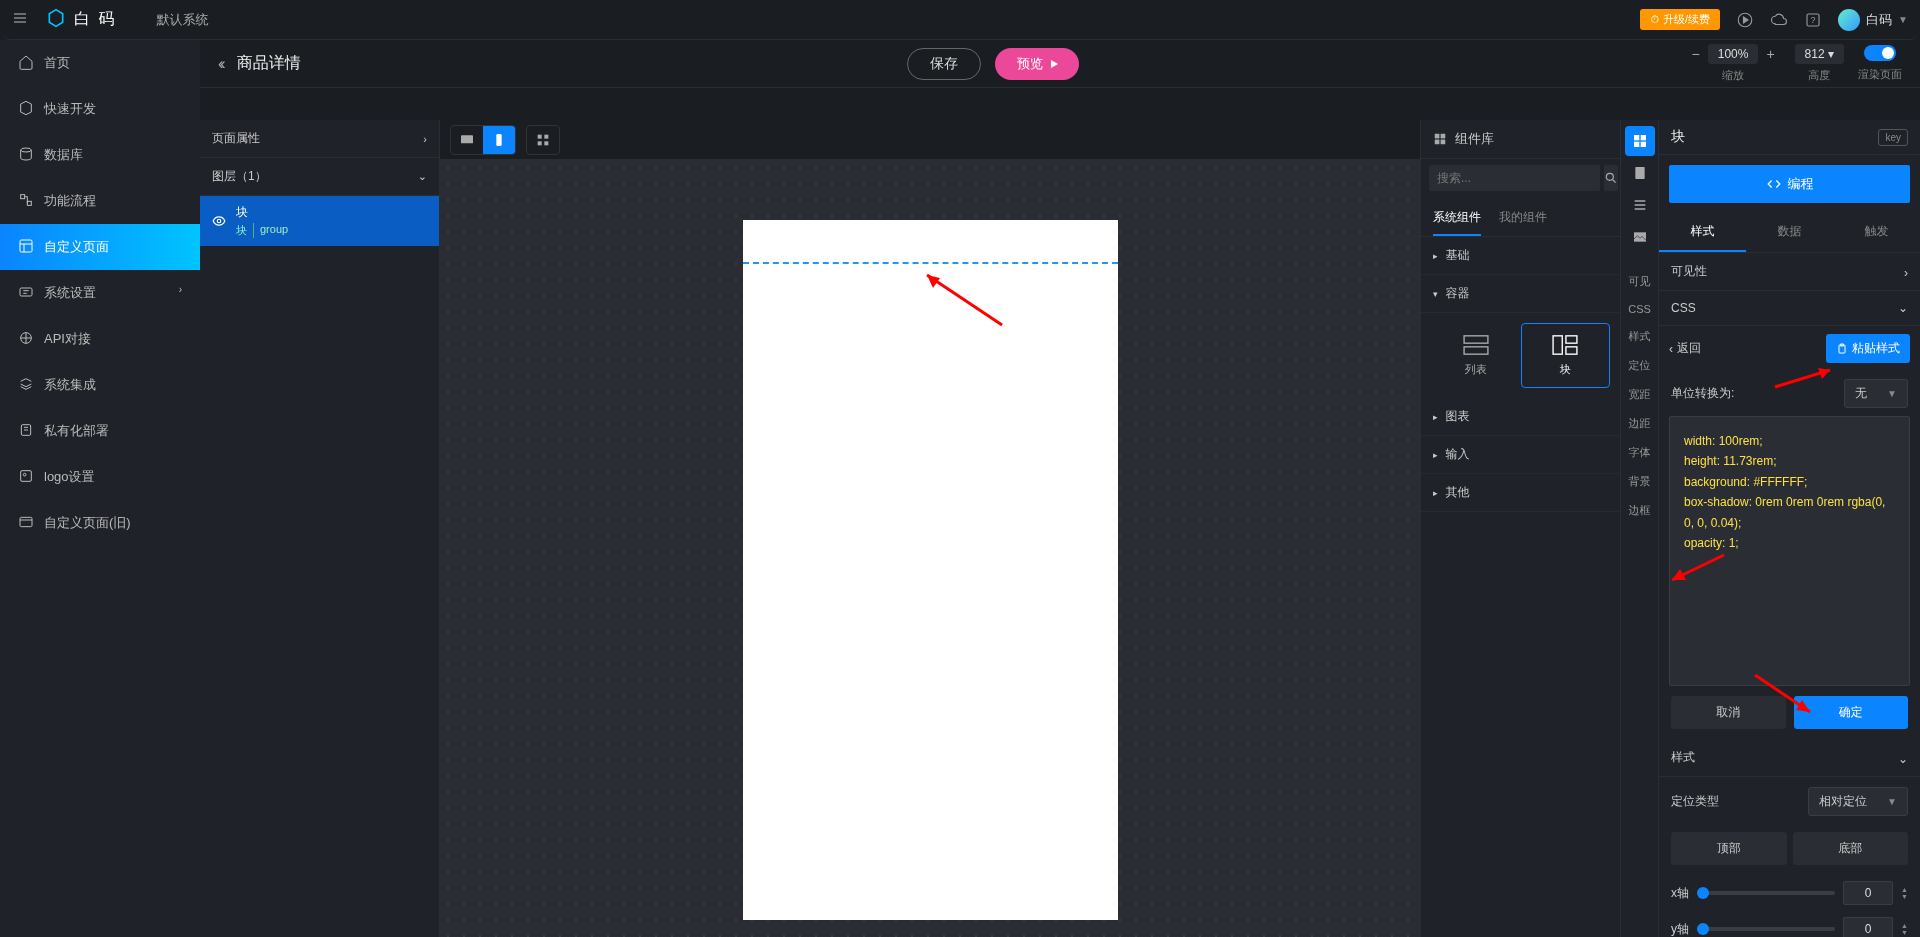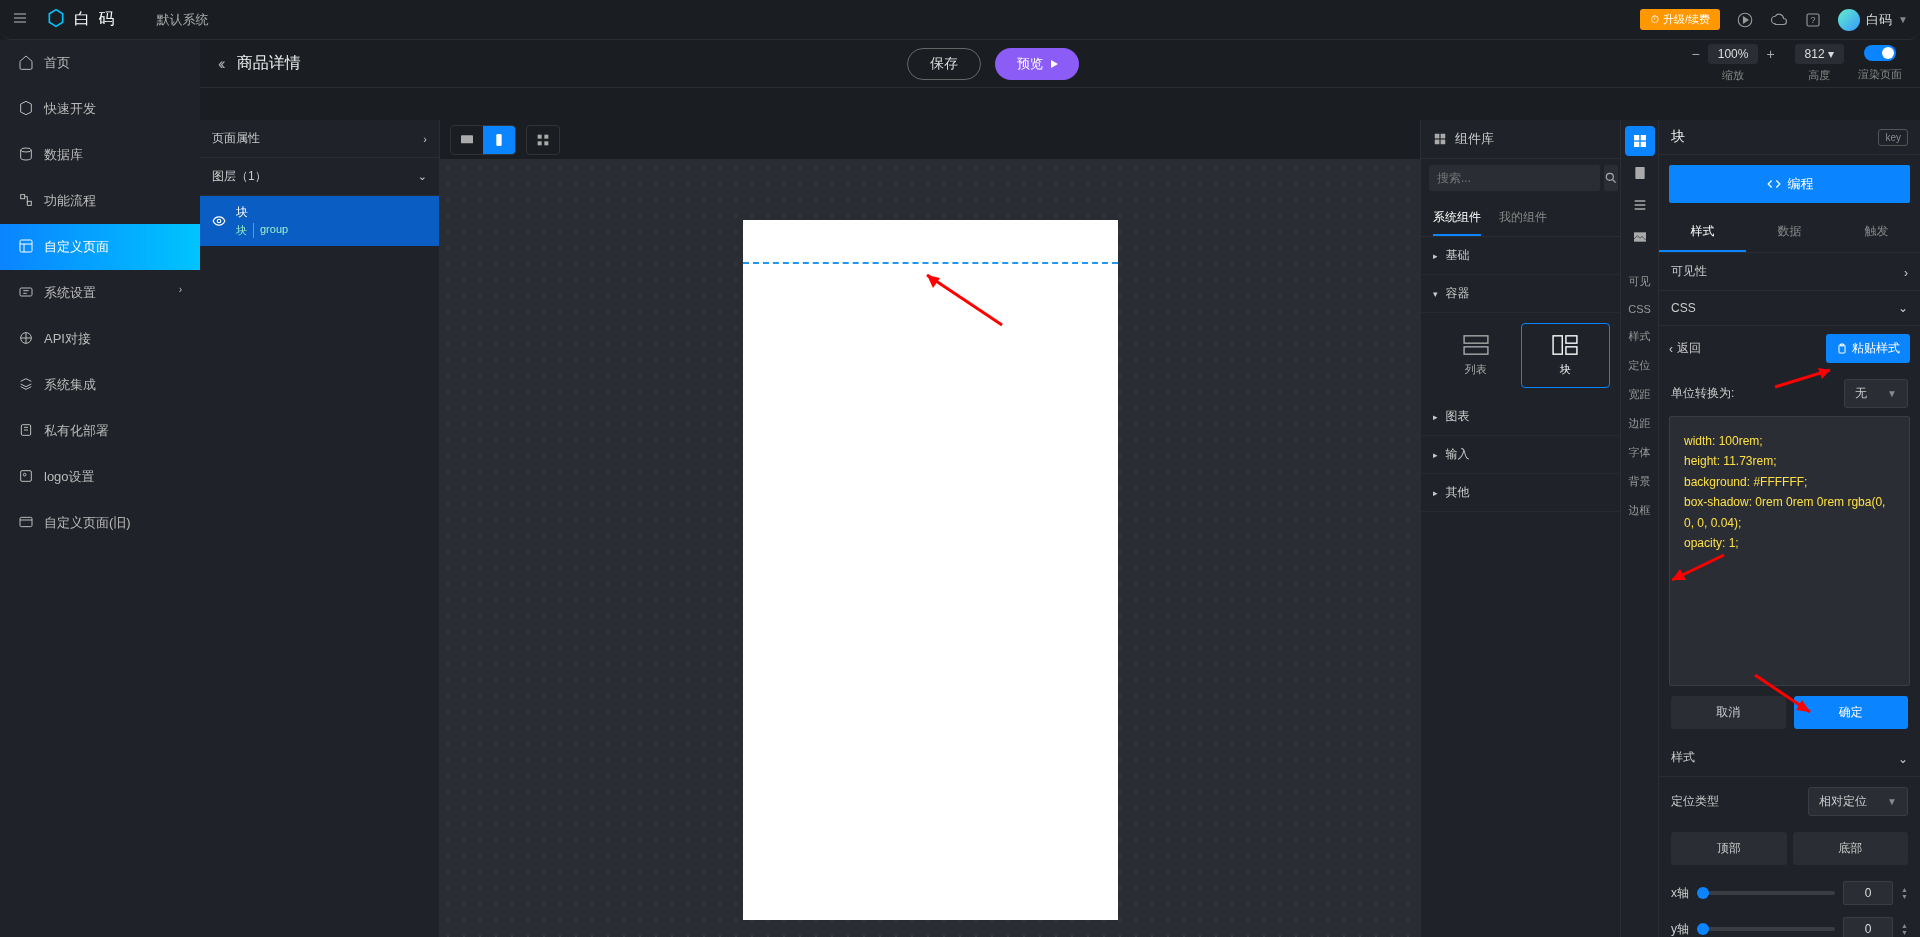--- a/index.html
+++ b/index.html
@@ -30,21 +30,21 @@
 .nav-icon { width: 16px; height: 16px; display: flex; align-items: center; justify-content: center; }
 .nav-icon svg { width: 16px; height: 16px; stroke: currentColor; fill: none; stroke-width: 1.5; }
 
 
 .content { flex: 1; display: flex; flex-direction: column; background: #1a1d21; }
 .page-hdr { height: 48px; display: flex; align-items: center; padding: 0 18px; gap: 14px; border-bottom: 1px solid #2a2d31; }
 .back-arrows { color: #aaa; cursor: pointer; font-size: 16px; letter-spacing: -3px; }
 .page-title { color: #eee; font-size: 16px; }
 .hdr-center { margin-left: auto; display: flex; gap: 14px; }
 .btn-save { border: 1px solid #666; background: transparent; color: #ddd; padding: 6px 22px; border-radius: 16px; cursor: pointer; font-size: 14px; }
-.btn-preview { background: #8b5cf6; color: #fff; padding: 6px 20px 6px 22px; border-radius: 16px; border: none; cursor: pointer; display: flex; align-items: center; gap: 6px; font-size: 13px; }
+.btn-preview { background: #ec4899; color: #fff; padding: 6px 20px 6px 22px; border-radius: 16px; border: none; cursor: pointer; display: flex; align-items: center; gap: 6px; font-size: 13px; }
 .btn-preview svg { width: 10px; height: 10px; fill: #fff; }
 .hdr-right { margin-left: auto; display: flex; align-items: center; gap: 14px; }
 .zoom-grp { display: flex; flex-direction: column; align-items: center; gap: 4px; }
 .zoom-ctrl { display: flex; align-items: center; gap: 2px; }
 .zoom-btn { color: #aaa; padding: 2px 6px; cursor: pointer; font-size: 14px; }
 .zoom-val { background: #2a2d33; color: #ddd; padding: 3px 10px; border-radius: 3px; font-size: 12px; }
 .zoom-lbl { font-size: 11px; color: #888; }
 .toggle { width: 32px; height: 16px; background: #0a84ff; border-radius: 8px; position: relative; margin-bottom: 16px; }
 .toggle::after { content: ''; position: absolute; width: 12px; height: 12px; background: #fff; border-radius: 50%; top: 2px; right: 2px; }
 

